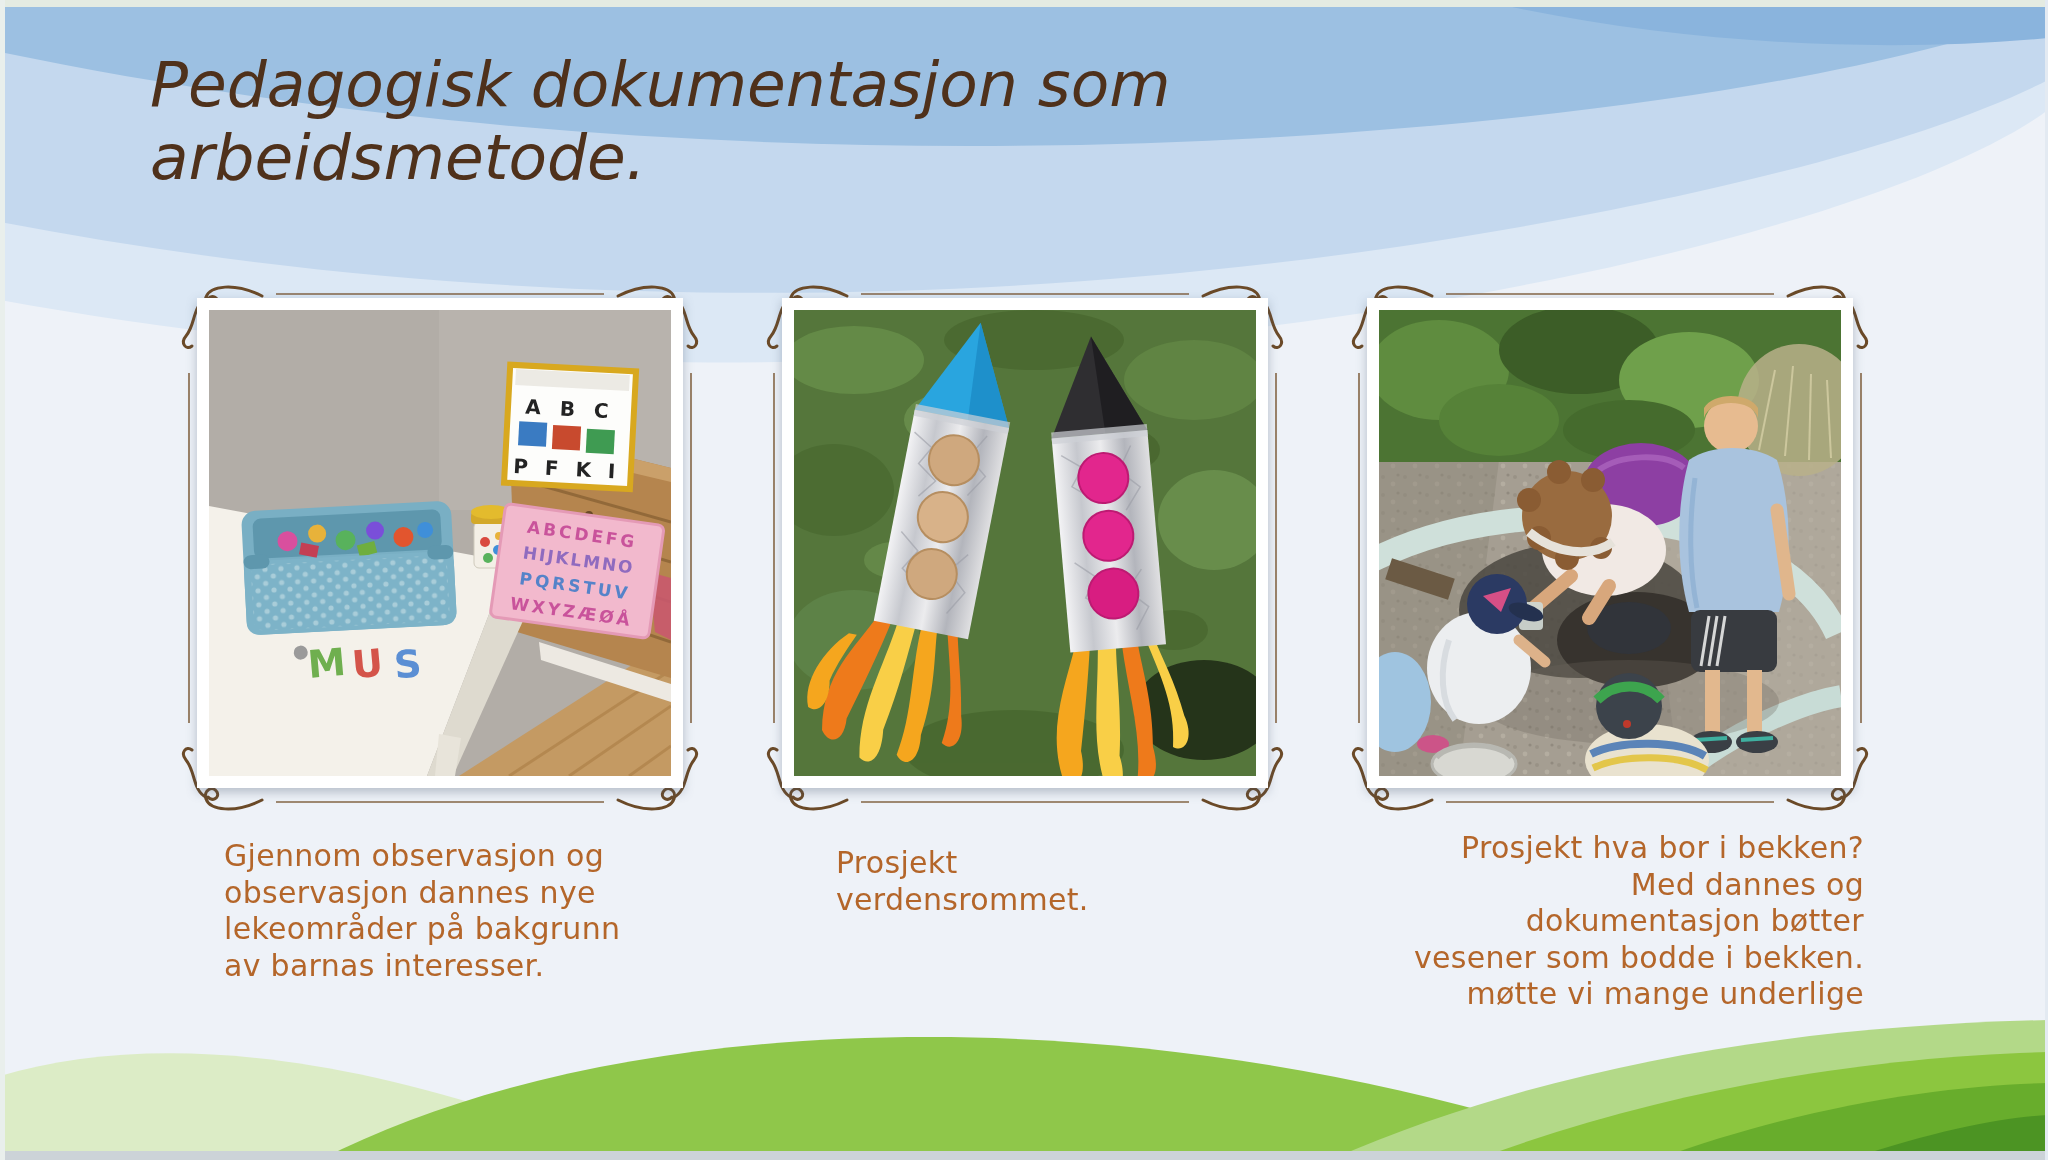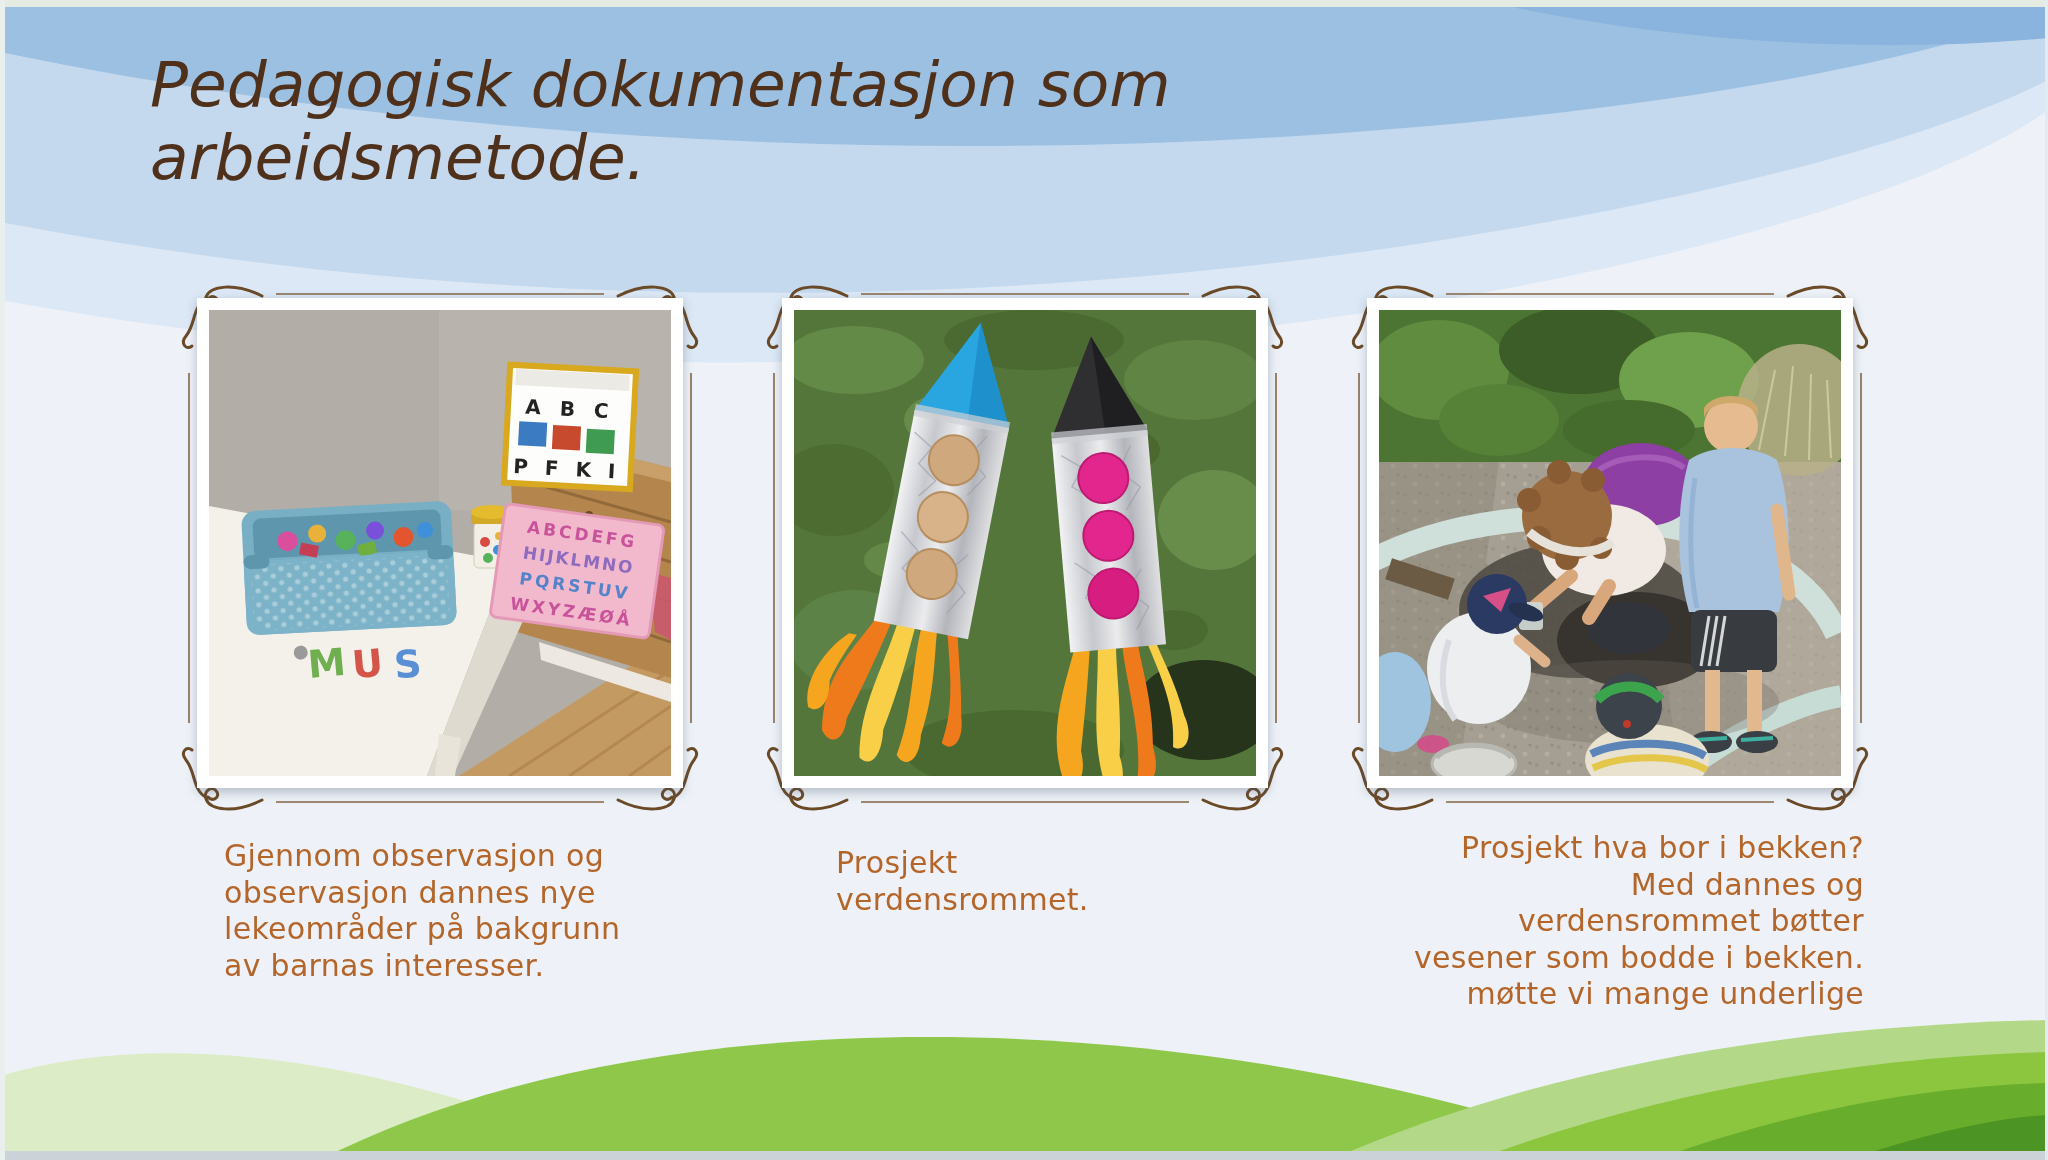--- a/index.html
+++ b/index.html
@@ -422,21 +422,21 @@
     <span>lekeområder på bakgrunn</span>
     <span>av barnas interesser.</span>
   </div>
   <div class="caption" id="caption-2">
     <span>Prosjekt</span>
     <span>verdensrommet.</span>
   </div>
   <div class="caption" id="caption-3">
     <span>Prosjekt hva bor i bekken?</span>
     <span>Med dannes og</span>
-    <span>verdensrommet bøtter</span>
+    <span>dokumentasjon bøtter</span>
     <span>vesener som bodde i bekken.</span>
     <span>møtte vi mange underlige</span>
   </div>
 
   <div class="edge edge-top"></div>
   <div class="edge edge-bottom"></div>
   <div class="edge edge-left"></div>
   <div class="edge edge-right"></div>
 </div>
 

